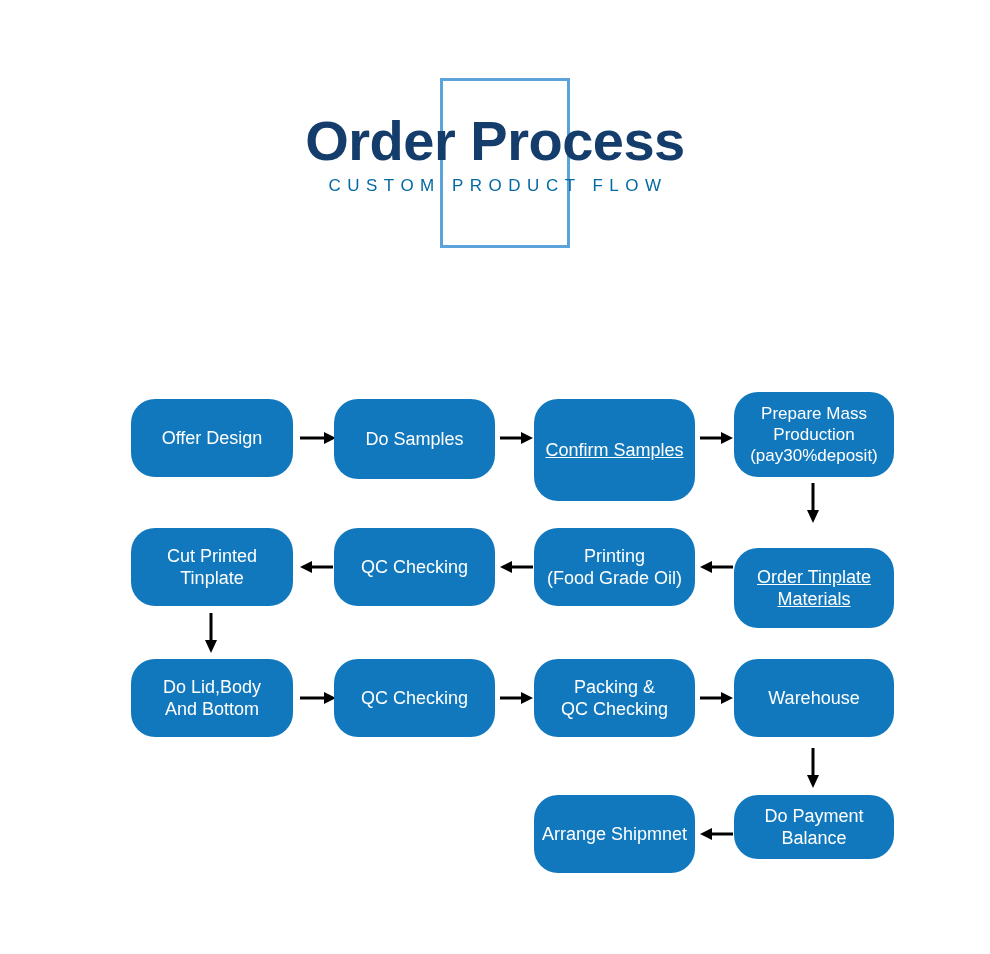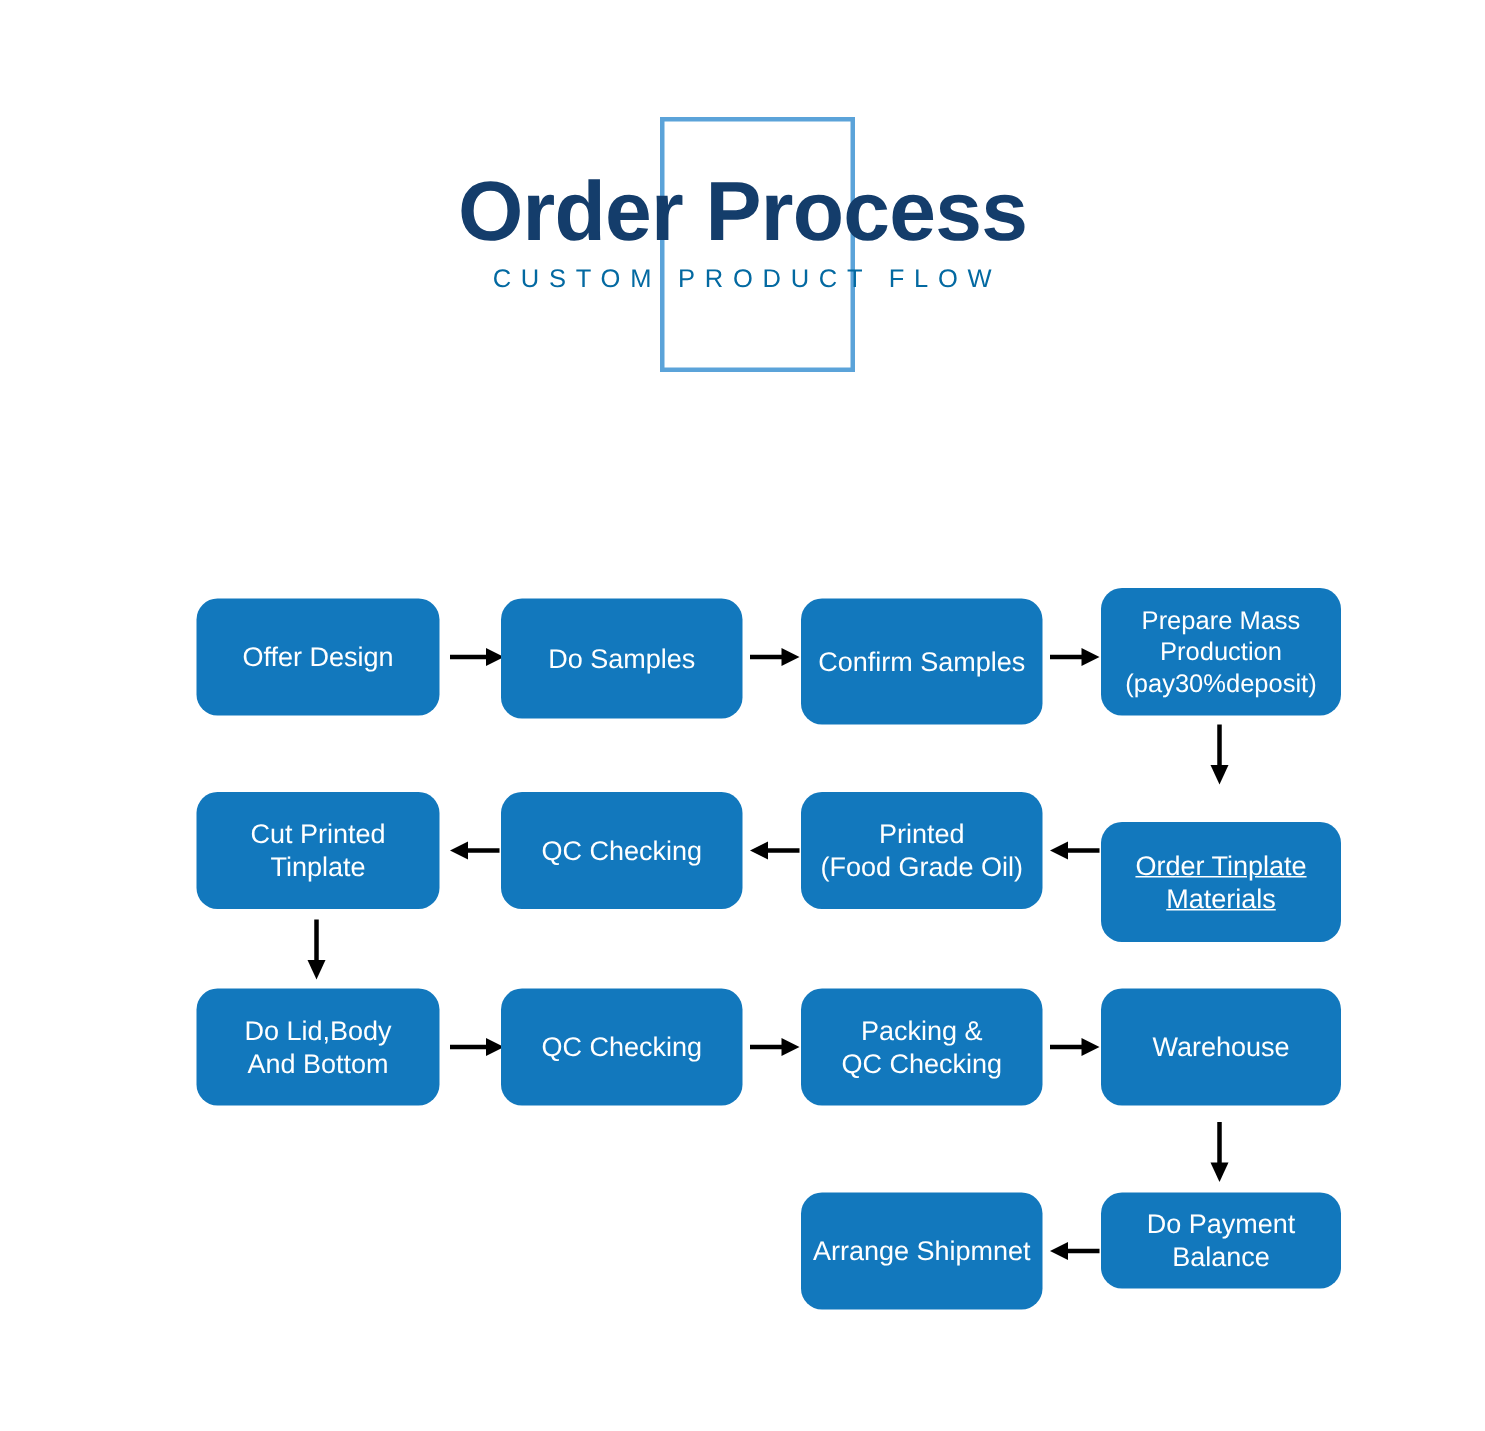--- a/index.html
+++ b/index.html
@@ -62,21 +62,21 @@
   #flow {
     position: absolute;
     left: 0;
     top: 0;
     width: 990px;
     height: 954px;
   }
   .node {
     position: absolute;
     background: #1278bd;
-    border-radius: 14px;
+    border-radius: 24px;
     color: #ffffff;
     display: flex;
     align-items: center;
     justify-content: center;
     text-align: center;
     font-size: 18px;
     line-height: 1.25;
     box-sizing: border-box;
     padding: 2px 6px;
     white-space: pre-line;
@@ -116,21 +116,21 @@
 
   <div class="node" style="left:334px; top:399px; width:161px; height:80px;">Do Samples</div>
 
   <div class="arrow" style="left:500px; top:430px; width:33px; height:16px;">
     <svg width="33" height="16" viewBox="0 0 33 16">
       <line x1="0" y1="8" x2="22" y2="8" stroke="#000" stroke-width="3"></line>
       <polygon points="21,2 33,8 21,14" fill="#000"></polygon>
     </svg>
   </div>
 
-  <div class="node" style="left:534px; top:399px; width:161px; height:84px;">Confirm Samples</div>
+  <div class="node" style="left:534px; top:399px; width:161px; height:102px;text-decoration:underline;">Confirm Samples</div>
 
   <div class="arrow" style="left:700px; top:430px; width:33px; height:16px;">
     <svg width="33" height="16" viewBox="0 0 33 16">
       <line x1="0" y1="8" x2="22" y2="8" stroke="#000" stroke-width="3"></line>
       <polygon points="21,2 33,8 21,14" fill="#000"></polygon>
     </svg>
   </div>
 
   <div class="node small" style="left:734px; top:392px; width:160px; height:85px;">Prepare Mass
 Production
@@ -146,21 +146,21 @@
   <div class="node" style="left:734px; top:548px; width:160px; height:80px;text-decoration:underline;">Order Tinplate
 Materials</div>
 
   <div class="arrow" style="left:700px; top:559px; width:33px; height:16px;">
     <svg width="33" height="16" viewBox="0 0 33 16">
       <line x1="33" y1="8" x2="11" y2="8" stroke="#000" stroke-width="3"></line>
       <polygon points="12,2 0,8 12,14" fill="#000"></polygon>
     </svg>
   </div>
 
-  <div class="node" style="left:534px; top:528px; width:161px; height:78px;">Printed
+  <div class="node" style="left:534px; top:528px; width:161px; height:78px;">Printing
 (Food Grade Oil)</div>
 
   <div class="arrow" style="left:500px; top:559px; width:33px; height:16px;">
     <svg width="33" height="16" viewBox="0 0 33 16">
       <line x1="33" y1="8" x2="11" y2="8" stroke="#000" stroke-width="3"></line>
       <polygon points="12,2 0,8 12,14" fill="#000"></polygon>
     </svg>
   </div>
 
   <div class="node" style="left:334px; top:528px; width:161px; height:78px;">QC Checking</div>

